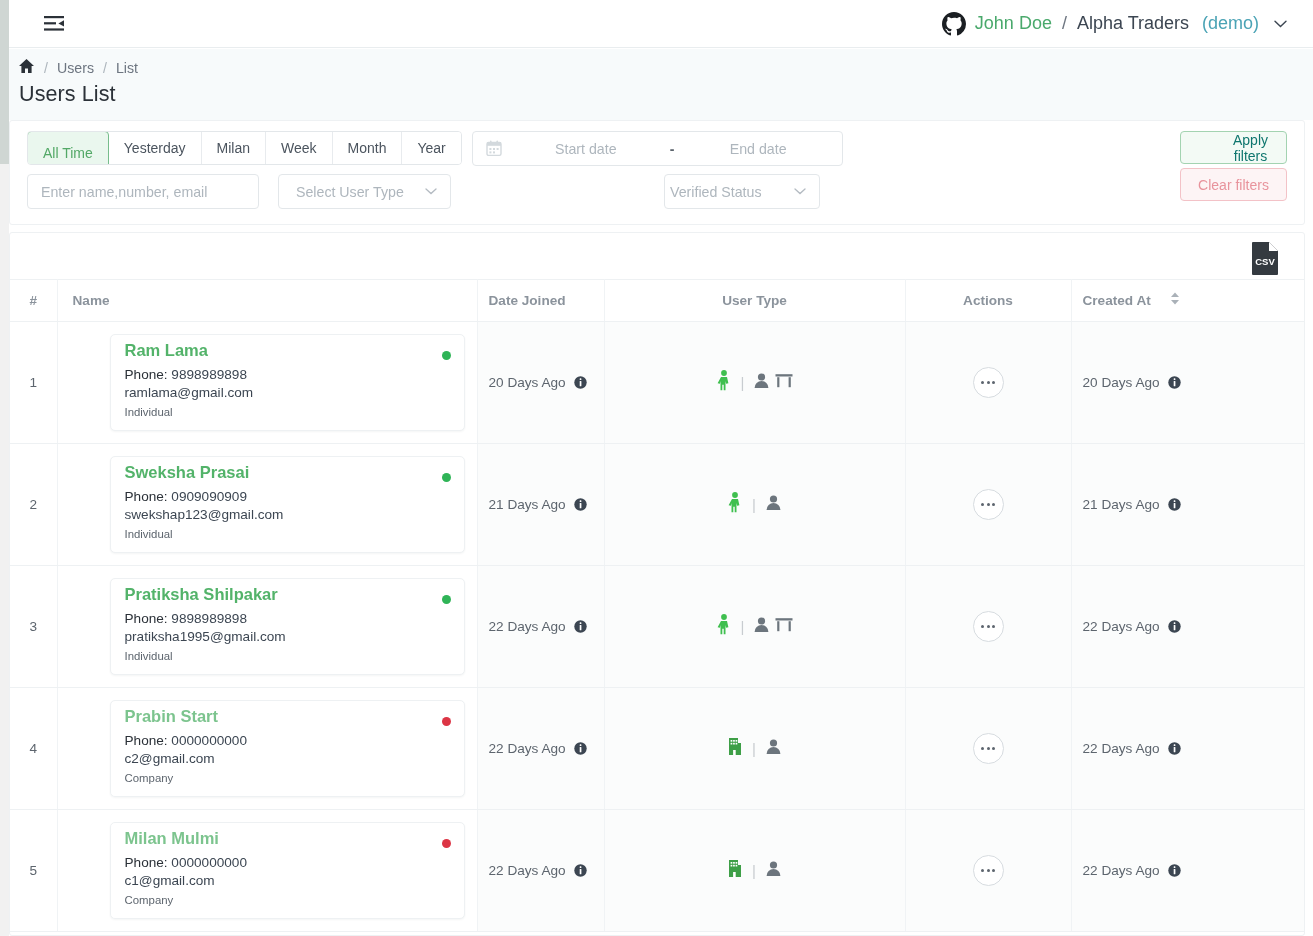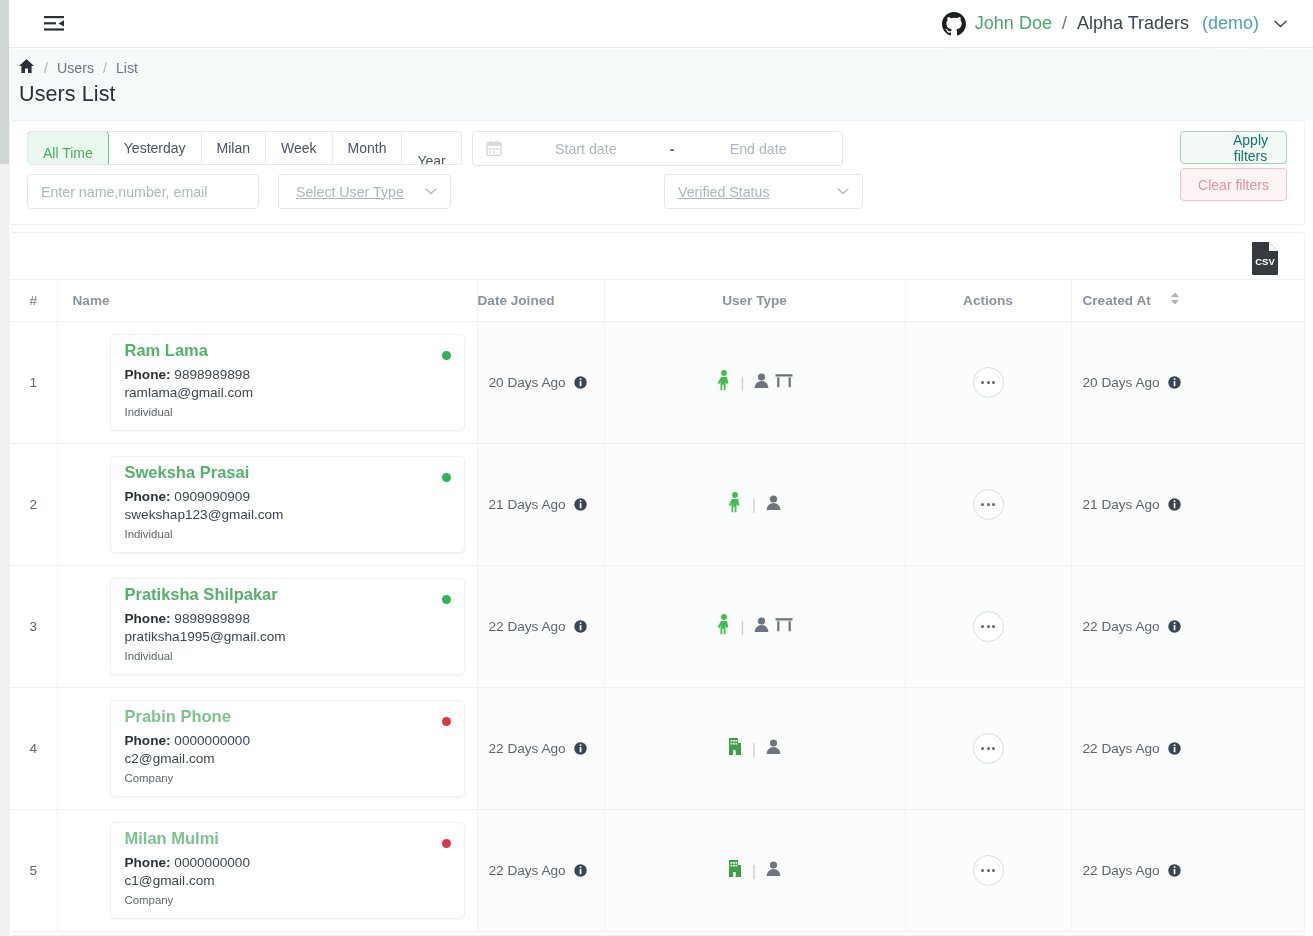--- a/index.html
+++ b/index.html
@@ -67,21 +67,21 @@
     position: absolute; left: 17px; top: 10px; height: 34px;
     display: flex; border: 1px solid #e3e7ea; border-radius: 4px;
     background: #fff; overflow: hidden;
   }
   .seg {
     display: flex; align-items: center; justify-content: center;
     height: 32px; padding: 0 15px; font-size: 14px; color: #4b545e;
     border-right: 1px solid #e8ebee; cursor: pointer; background: #fff;
     white-space: nowrap;
   }
-  .seg:last-child { border-right: none; margin-top: 13px; }
+  .seg:last-child { border-right: none; }
   .seg.active {
     background: #eaf7ee; color: #52a866;
     border: 1px solid #77bd8c; border-radius: 4px; height: 43px;
     margin: -1px 0 0 -1px;
   }
   #daterange {
     position: absolute; left: 462px; top: 10px; width: 371px; height: 35px;
     border: 1px solid #e3e7ea; border-radius: 4px; background:#fff;
     display: flex; align-items: center; cursor: pointer;
   }
@@ -89,31 +89,31 @@
   #daterange .ph {
     flex: 1; text-align: center; color: #aeb6bd; font-size: 14.2px;
   }
   #daterange .dash { color: #5b636c; font-size: 14px; font-weight: 700; }
 
   .fld {
     position: absolute; top: 53px; height: 35px;
     border: 1px solid #e3e7ea; border-radius: 4px; background: #fff;
     display: flex; align-items: center; cursor: pointer;
   }
-  .fld .ph { color: #aeb6bd; font-size: 14.2px; text-decoration: underline; }
+  .fld .ph { color: #aeb6bd; font-size: 14.2px; }
   .fld .caret { margin-left: auto; margin-right: 13px; display:flex; }
   #f-search   { left: 17px;  width: 232px; }
   #f-search input {
     border: none; outline: none; background: transparent; width: 100%;
     font-family: inherit; font-size: 14.2px; color: #3c4652; padding: 0 13px;
   }
   #f-search input::placeholder { color: #aeb6bd; }
   #f-usertype { left: 268px; width: 173px; padding-left: 17px; }
   #f-active   { left: 461px; width: 173px; padding-left: 17px; }
-  #f-verified { left: 654px; width: 199px; padding-left: 13px; }
+  #f-verified { left: 654px; width: 156px; padding-left: 5px; }
 
   #apply-filters, #clear-filters {
     position: absolute; right: 17px; height: 33px; width: 107px;
     border-radius: 4px; font-size: 14px; cursor: pointer;
     display: flex; align-items: center; justify-content: center;
     font-family: inherit; background: #fff;
   }
   #apply-filters { top: 10px;  border: 1px solid #a3d3b1; color: #0f766e; background: #f3faf5; padding-left: 40px; }
   #clear-filters { top: 47px; border: 1px solid #f3c2c7; color: #e8939c; background: #fdf4f5; }
 
@@ -129,21 +129,21 @@
   }
   table { border-collapse: collapse; width: 1294px; table-layout: fixed; margin-top: 46px; }
   th {
     font-size: 13.6px; color: #8b939c; font-weight: 700; text-align: left;
     padding: 12px 0 13px 0; border-top: 1px solid #eef1f3;
     border-bottom: 1px solid #eef1f3; border-right: 1px solid #f0f3f5;
     background: #fff; vertical-align: middle;
   }
   th.c-hash { width: 47px;  text-align: center; }
   th.c-name { width: 420px; padding-left: 15px; }
-  th.c-date { width: 127px; }
+  th.c-date { width: 127px; padding-left: 11px; }
   th.c-type { width: 301px; text-align: center; }
   th.c-act  { width: 166px; text-align: center; }
   th.c-crt  { width: 233px; padding-left: 11px; border-right: none; }
   th .sortwrap { display: inline-flex; align-items: center; gap: 19px; cursor: pointer; }
 
   td {
     border-bottom: 1px solid #eef1f3; border-right: 1px solid #f0f3f5;
     background: #fbfcfc; vertical-align: middle;
   }
   td.c-hash { text-align: center; font-size: 13.6px; color: #5d656e; background: #fff; }
@@ -154,21 +154,21 @@
   td.c-crt  { font-size: 13.6px; color: #5d656e; padding-left: 11px; border-right: none; }
 
   .user-card {
     position: relative; background: #fff; border: 1px solid #eef1f3;
     border-radius: 5px; padding: 6px 16px 12px 14px; min-height: 97px;
     box-shadow: 0 1px 2px rgba(40,50,60,.05);
   }
   .uc-name { font-size: 16.5px; font-weight: 700; color: #53b36a; margin-bottom: 7px; }
   .uc-name.muted { color: #7cc48e; }
   .uc-phone { font-size: 13.6px; color: #3c4652; margin-bottom: 3px; }
-  .uc-phone b { font-weight: 700; color: #2b3138; }
+  .uc-phone b { font-weight: 400; color: #2b3138; }
   .uc-email { font-size: 13.6px; color: #3c4652; margin-bottom: 6px; }
   .uc-tag   { font-size: 11.4px; color: #5d656e; }
   .uc-dot {
     position: absolute; right: 13px; top: 16px;
     width: 9px; height: 9px; border-radius: 50%;
   }
   .dot-active   { background: #2fb457; }
   .dot-inactive { background: #dc3545; }
 
   .cell-inline { display: inline-flex; align-items: center; gap: 8px; }
@@ -488,21 +488,21 @@
                   <rect x="5.7" y="2.2" width="1.7" height="1.7" rx=".5" fill="#ffffff"></rect>
                   <rect x="5.7" y="5" width="1.7" height="5.3" rx=".5" fill="#ffffff"></rect>
                 </svg>
               </span>
             </span></td>
         </tr>
         <tr>
           <td class="c-hash">4</td>
           <td class="c-name">
             <div class="user-card">
-              <div class="uc-name muted">Prabin Phone</div>
+              <div class="uc-name muted">Prabin Start</div>
               <div class="uc-phone"><b>Phone:</b> 0000000000</div>
               <div class="uc-email">c2@gmail.com</div>
               <div class="uc-tag">Company</div>
               <span class="uc-dot dot-inactive"></span>
             </div>
           </td>
           <td class="c-date"><span class="cell-inline">
               <span>22 Days Ago</span>
               <span class="info-ic">
                 <svg width="13" height="13" viewBox="0 0 13 13" aria-hidden="true">

